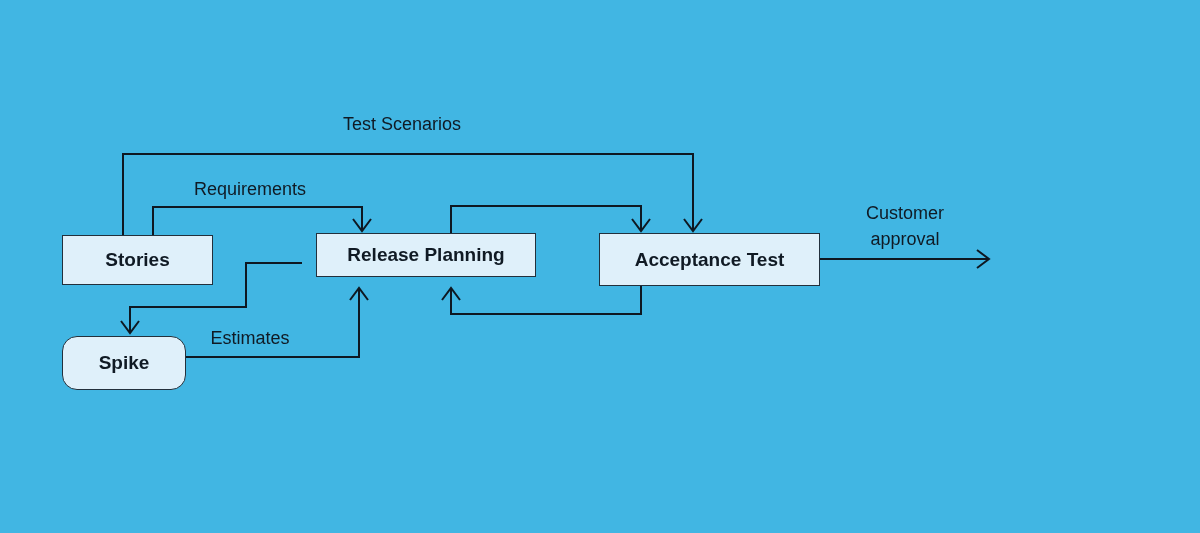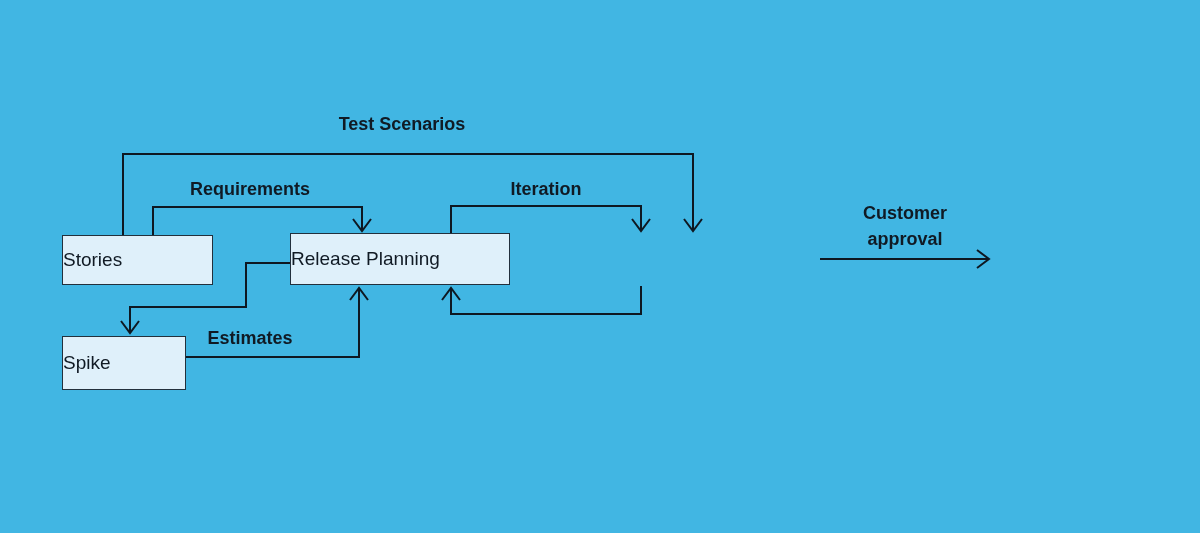--- a/index.html
+++ b/index.html
@@ -28,38 +28,38 @@
   }
   .edge-layer path{
     fill:none;
     stroke:var(--line);
     stroke-width:2;
   }
   .node{
     position:absolute;
     display:flex;
     align-items:center;
-    justify-content:flex-start;
+    justify-content:center;
     background:var(--node_fill);
     border:1.5px solid var(--node_border);
     color:var(--text);
-    font-weight:400;
+    font-weight:700;
     font-size:19px;
     box-sizing:border-box;
     text-align:center;
   }
   .n-stories{left:62px;top:235px;width:151px;height:50px;}
-  .n-release-planning{left:290px;top:233px;width:220px;height:52px;}
+  .n-release-planning{left:316px;top:233px;width:220px;height:44px;}
   .n-acceptance-test{left:599px;top:233px;width:221px;height:53px;}
   .n-release{left:992px;top:234px;width:146px;height:53px;}
-  .n-spike{left:62px;top:336px;width:124px;height:54px;}
+  .n-spike{left:62px;top:336px;width:124px;height:54px;border-radius:15px;}
   .edge-label{
     position:absolute;
     color:var(--text);
-    font-weight:700;
+    font-weight:400;
     font-size:18px;
     text-align:center;
     line-height:26px;
   }
   .l-test-scenarios{left:302px;top:111px;width:200px;}
   .l-requirements{left:150px;top:176px;width:200px;}
   .l-iteration{left:446px;top:176px;width:200px;}
   .l-customer-approval{left:843px;top:200px;width:124px;}
   .l-estimates{left:150px;top:325px;width:200px;}
   .l-small-releases{left:966px;top:300px;width:200px;}
@@ -83,23 +83,25 @@
     <path d="M 302,263 L 246,263 L 246,307 L 130,307 L 130,333" marker-end="url(#arrowhead)"></path>
     <path d="M 186,357 L 359,357 L 359,288" marker-end="url(#arrowhead)"></path>
   </svg>
 
   <div class="node n-stories">
     <span>Stories</span>
   </div>
   <div class="node n-release-planning">
     <span>Release Planning</span>
   </div>
+  <div class="node n-acceptance-test">
+    <span>Acceptance Test</span>
+  </div>
   <div class="node n-spike">
     <span>Spike</span>
   </div>
 
   <div class="edge-label l-test-scenarios">Test Scenarios</div>
   <div class="edge-label l-requirements">Requirements</div>
-  <div class="edge-label l-iteration">Iteration</div>
   <div class="edge-label l-estimates">Estimates</div>
   <div class="edge-label l-customer-approval">Customer approval</div>
 
 </div>
 
 </body></html>

